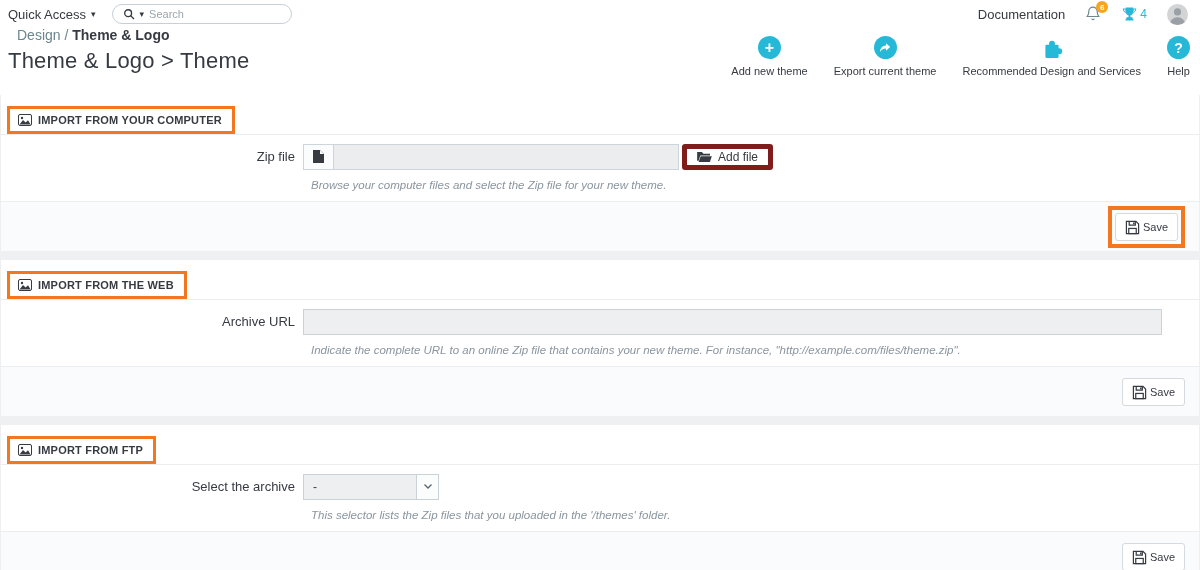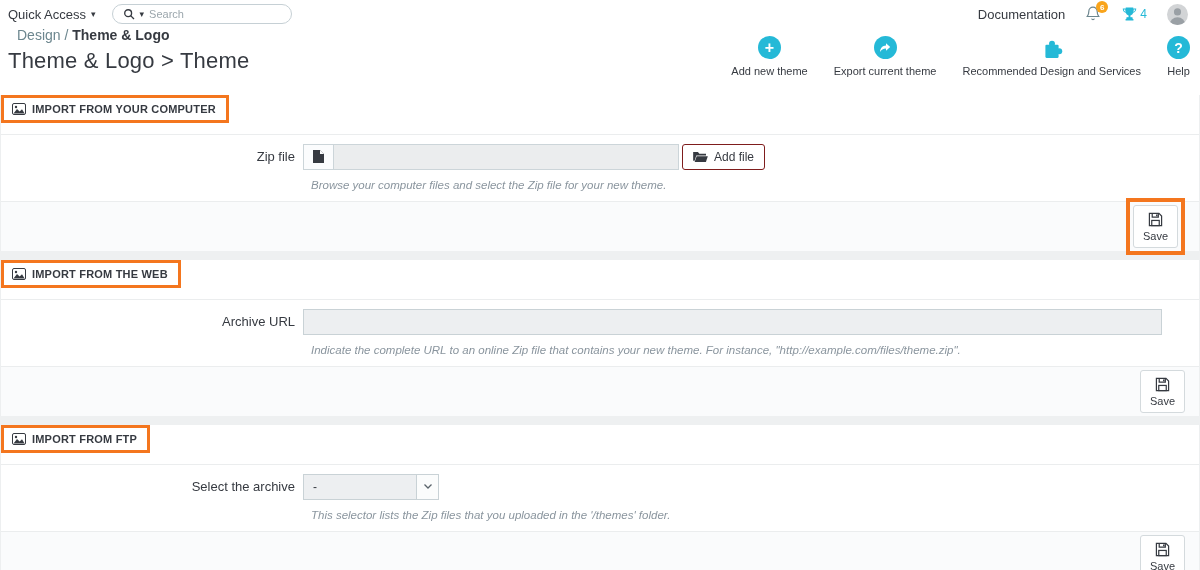--- a/index.html
+++ b/index.html
@@ -49,21 +49,21 @@
   .toolbar-item .tb-label { font-size: 11px; color: #363a41; white-space: nowrap; }
   .icon-circle {
     width: 23px; height: 23px; border-radius: 50%; background: #25b9d7; color: #fff;
     display: flex; align-items: center; justify-content: center; font-size: 16px; font-weight: bold; line-height: 1;
   }
 
   
   .content { height: 475px; background: #eef0f1; display: flex; flex-direction: column; }
   .panel { background: #fff; border-left: 1px solid #edeff0; border-right: 1px solid #edeff0; }
   .panel + .panel { margin-top: 9px; }
-  .panel-header { height: 40px; border-bottom: 1px solid #ebedee; display: flex; align-items: flex-start; }
+  .panel-header { height: 40px; border-bottom: 1px solid #ebedee; display: flex; align-items: flex-end; padding-left: 6px; }
   .title-highlight {
     border: 3px solid #f4761e; background: #fff; display: inline-flex; align-items: center;
     gap: 6px; padding: 5px 10px 5px 8px;
   }
   .panel-title { font-size: 11px; font-weight: bold; color: #363a41; letter-spacing: 0.2px; white-space: nowrap; }
   .panel-body { padding: 8px 17px 10px 0; }
   .form-row { display: flex; align-items: center; min-height: 27px; }
   .form-label { width: 302px; text-align: right; padding-right: 8px; font-size: 13px; color: #363a41; flex-shrink: 0; }
   .help-text { margin: 9px 20px 0 310px; font-size: 11.5px; font-style: italic; color: #8a959e; }
   .panel-footer {
@@ -73,34 +73,34 @@
 
   
   .input-group { display: flex; align-items: stretch; height: 26px; }
   .input-prepend {
     width: 30px; background: #fbfcfd; border: 1px solid #ccd5d9; border-right: none;
     display: flex; align-items: center; justify-content: center;
   }
   .file-input { width: 346px; height: 26px; background: #ebedee; border: 1px solid #ccd5d9; outline: none; padding: 0 6px; font-size: 12px; }
   .btn-addfile {
     margin-left: 3px; display: flex; align-items: center; gap: 6px; background: #fff;
-    border: 1px solid #7f1d1d; border-radius: 3px; padding: 0 10px; font-size: 12px; color: #363a41; cursor: pointer;
+    border: 5px solid #7f1d1d; border-radius: 3px; padding: 0 10px; font-size: 12px; color: #363a41; cursor: pointer;
     font-family: "Liberation Sans", sans-serif;
   }
   .url-input {
     flex: 1; height: 26px; margin-right: 20px; background: #edeff1; border: 1px solid #c9d2d6;
     outline: none; padding: 0 8px; font-size: 12px; color: #363a41;
   }
   .select-box { width: 136px; height: 26px; display: flex; align-items: stretch; border: 1px solid #c9d2d6; background: #edeff1; cursor: pointer; }
   .select-value { flex: 1; display: flex; align-items: center; padding-left: 9px; font-size: 12px; color: #363a41; }
   .select-arrow { width: 22px; border-left: 1px solid #c9d2d6; background: #fbfcfc; display: flex; align-items: center; justify-content: center; }
 
   
   .btn-save {
-    display: flex; flex-direction: column; align-items: center; gap: 3px; background: #fff;
+    display: flex; flex-direction: row; align-items: center; gap: 3px; background: #fff;
     border: 1px solid #d4dadd; border-radius: 3px; padding: 6px 9px 5px; font-size: 11px;
     color: #363a41; cursor: pointer; font-family: "Liberation Sans", sans-serif;
   }
   .save-highlight { border: 4px solid #f4761e; padding: 3px; background: transparent; }
 </style>
 </head>
 <body>
 
 <div class="topbar">
   <div class="quick-access">

